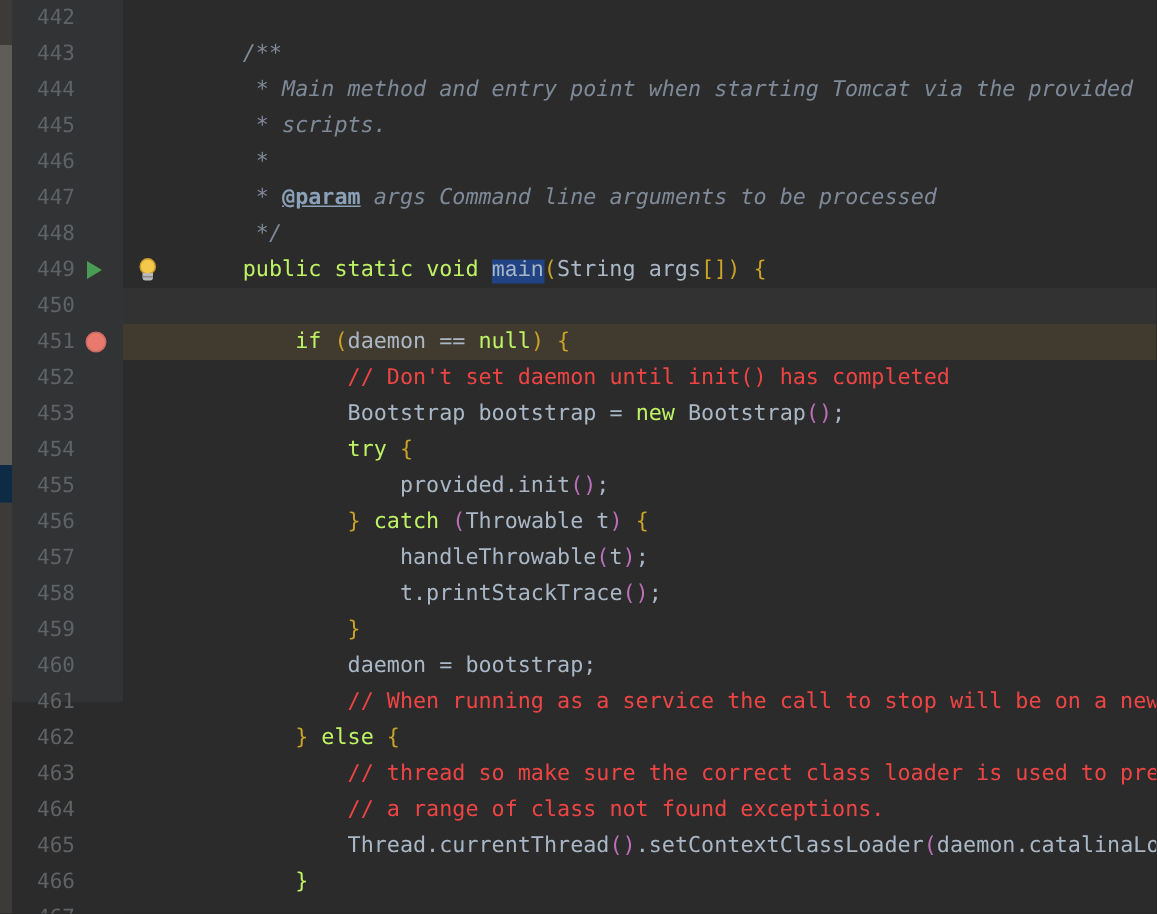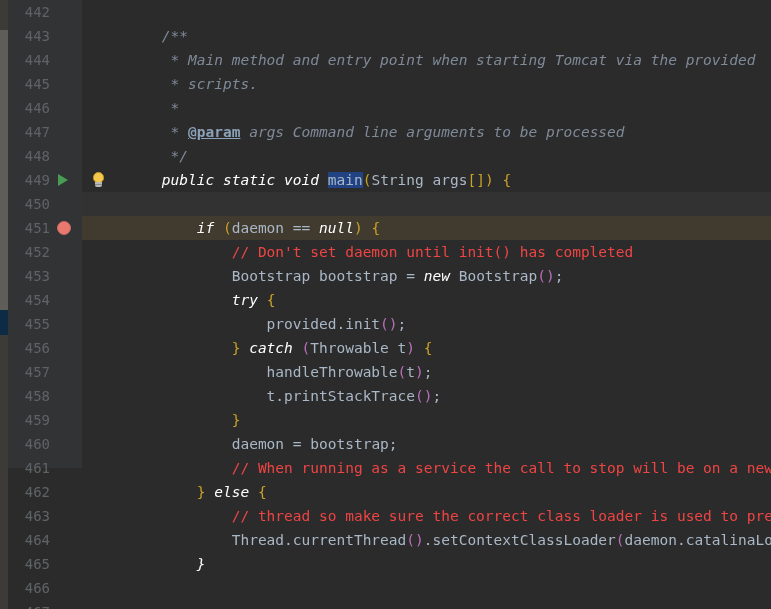--- a/index.html
+++ b/index.html
@@ -157,32 +157,32 @@
   }
   .bulb-base::after {
     content: "";
     position: absolute;
     left: 0;
     top: 2px;
     width: 7px;
     height: 1px;
     background: #8a8a8a;
   }
-  .kw2      { color: #ffffff; font-style: italic; }
+  .kw2      { color: #bef264; }
   .ident    { color: #a9b7c6; }
   .field    { color: #a9b7c6; }
   .cmt      { color: #ef4444; }
   .doc      { color: #7f8a99; font-style: italic; }
   .doctag   { color: #8ba1b8; font-weight: bold; text-decoration: underline; }
   .par      { color: #c9a227; }
   .brk      { color: #c9a227; }
   .brace    { color: #c9a227; }
   .paren-m  { color: #bb6fbb; }
   .op       { color: #a9b7c6; }
-  .sel      { background: #214283; color: #a9b7c6; }
+  .sel      { background: #214283; color: #a9b7c6; font-family: Liberation Mono, monospace; }
 </style>
 </head>
 <body>
 
 <div id="editor-root">
 
   <div id="left-strip">
     <div id="left-scroll-thumb" style="top: 30px; height: 280px; background: rgb(94, 93, 87);"></div>
     <div id="left-nav-marker" style="top: 310px; height: 25px; background: rgb(13, 43, 69);"></div>
   </div>
@@ -290,17 +290,18 @@
       <div class="code-row"><span class="">                </span><span class="kw2">try</span><span class=""> </span><span class="brace">{</span></div>
       <div class="code-row"><span class="">                    </span><span class="ident">provided.init</span><span class="paren-m">()</span><span class="op">;</span></div>
       <div class="code-row"><span class="">                </span><span class="brace">}</span><span class=""> </span><span class="kw2">catch</span><span class=""> </span><span class="paren-m">(</span><span class="ident">Throwable t</span><span class="paren-m">)</span><span class=""> </span><span class="brace">{</span></div>
       <div class="code-row"><span class="">                    </span><span class="field">handleThrowable</span><span class="paren-m">(</span><span class="ident">t</span><span class="paren-m">)</span><span class="op">;</span></div>
       <div class="code-row"><span class="">                    </span><span class="ident">t.printStackTrace</span><span class="paren-m">()</span><span class="op">;</span></div>
       <div class="code-row"><span class="">                </span><span class="brace">}</span></div>
       <div class="code-row"><span class="">                </span><span class="field">daemon</span><span class="ident"> = bootstrap;</span></div>
       <div class="code-row"><span class="">                </span><span class="cmt">// When running as a service the call to stop will be on a new</span></div>
       <div class="code-row"><span class="">            </span><span class="brace">}</span><span class=""> </span><span class="kw2">else</span><span class=""> </span><span class="brace">{</span></div>
       <div class="code-row"><span class="">                </span><span class="cmt">// thread so make sure the correct class loader is used to prevent</span></div>
+      <div class="code-row"><span class="">                </span><span class="cmt">// a range of class not found exceptions.</span></div>
       <div class="code-row"><span class="">                </span><span class="ident">Thread.</span><span class="field">currentThread</span><span class="paren-m">()</span><span class="ident">.setContextClassLoader</span><span class="paren-m">(</span><span class="field">daemon</span><span class="ident">.catalinaLoader</span></div>
       <div class="code-row"><span class="">            </span><span class="kw2">}</span></div>
     </div>
 
 </div>
 
 </body></html>

